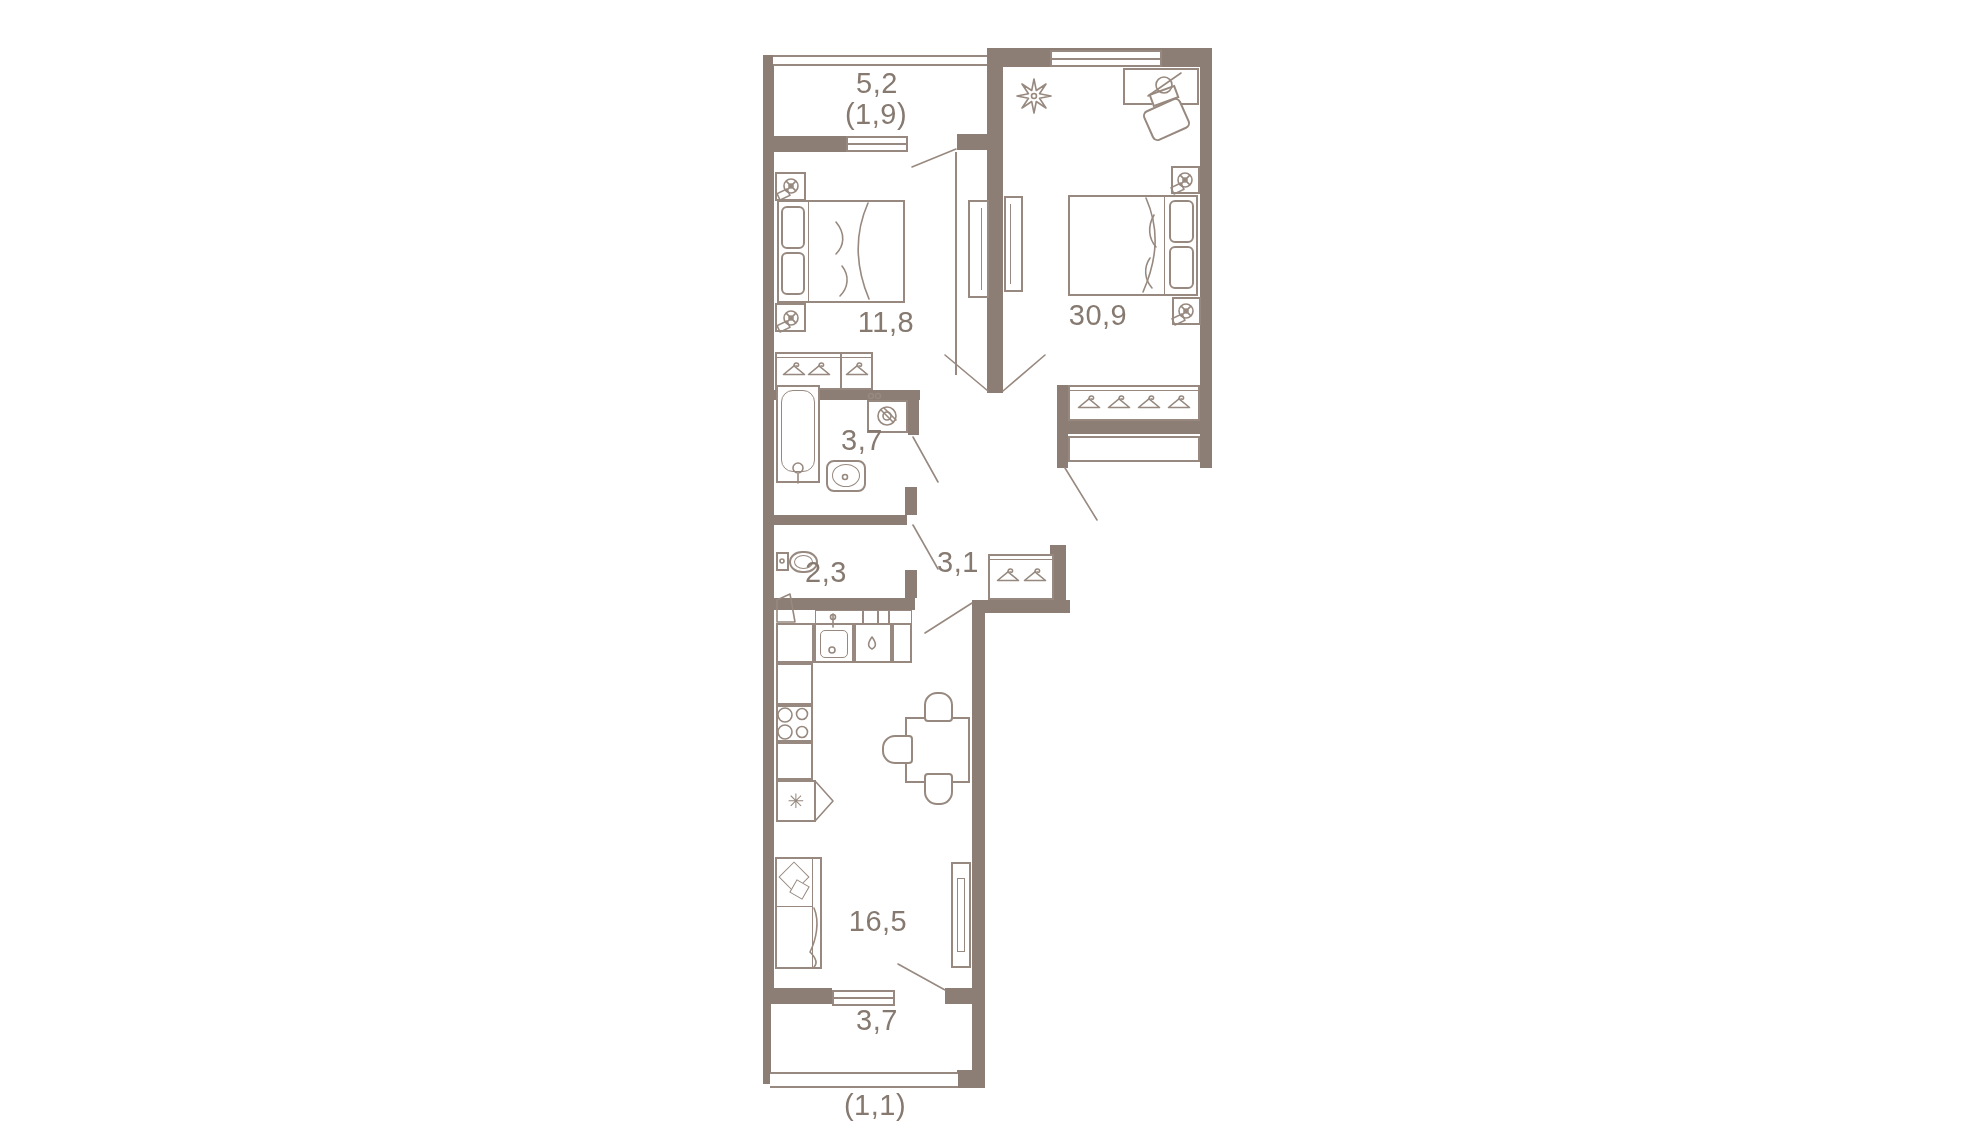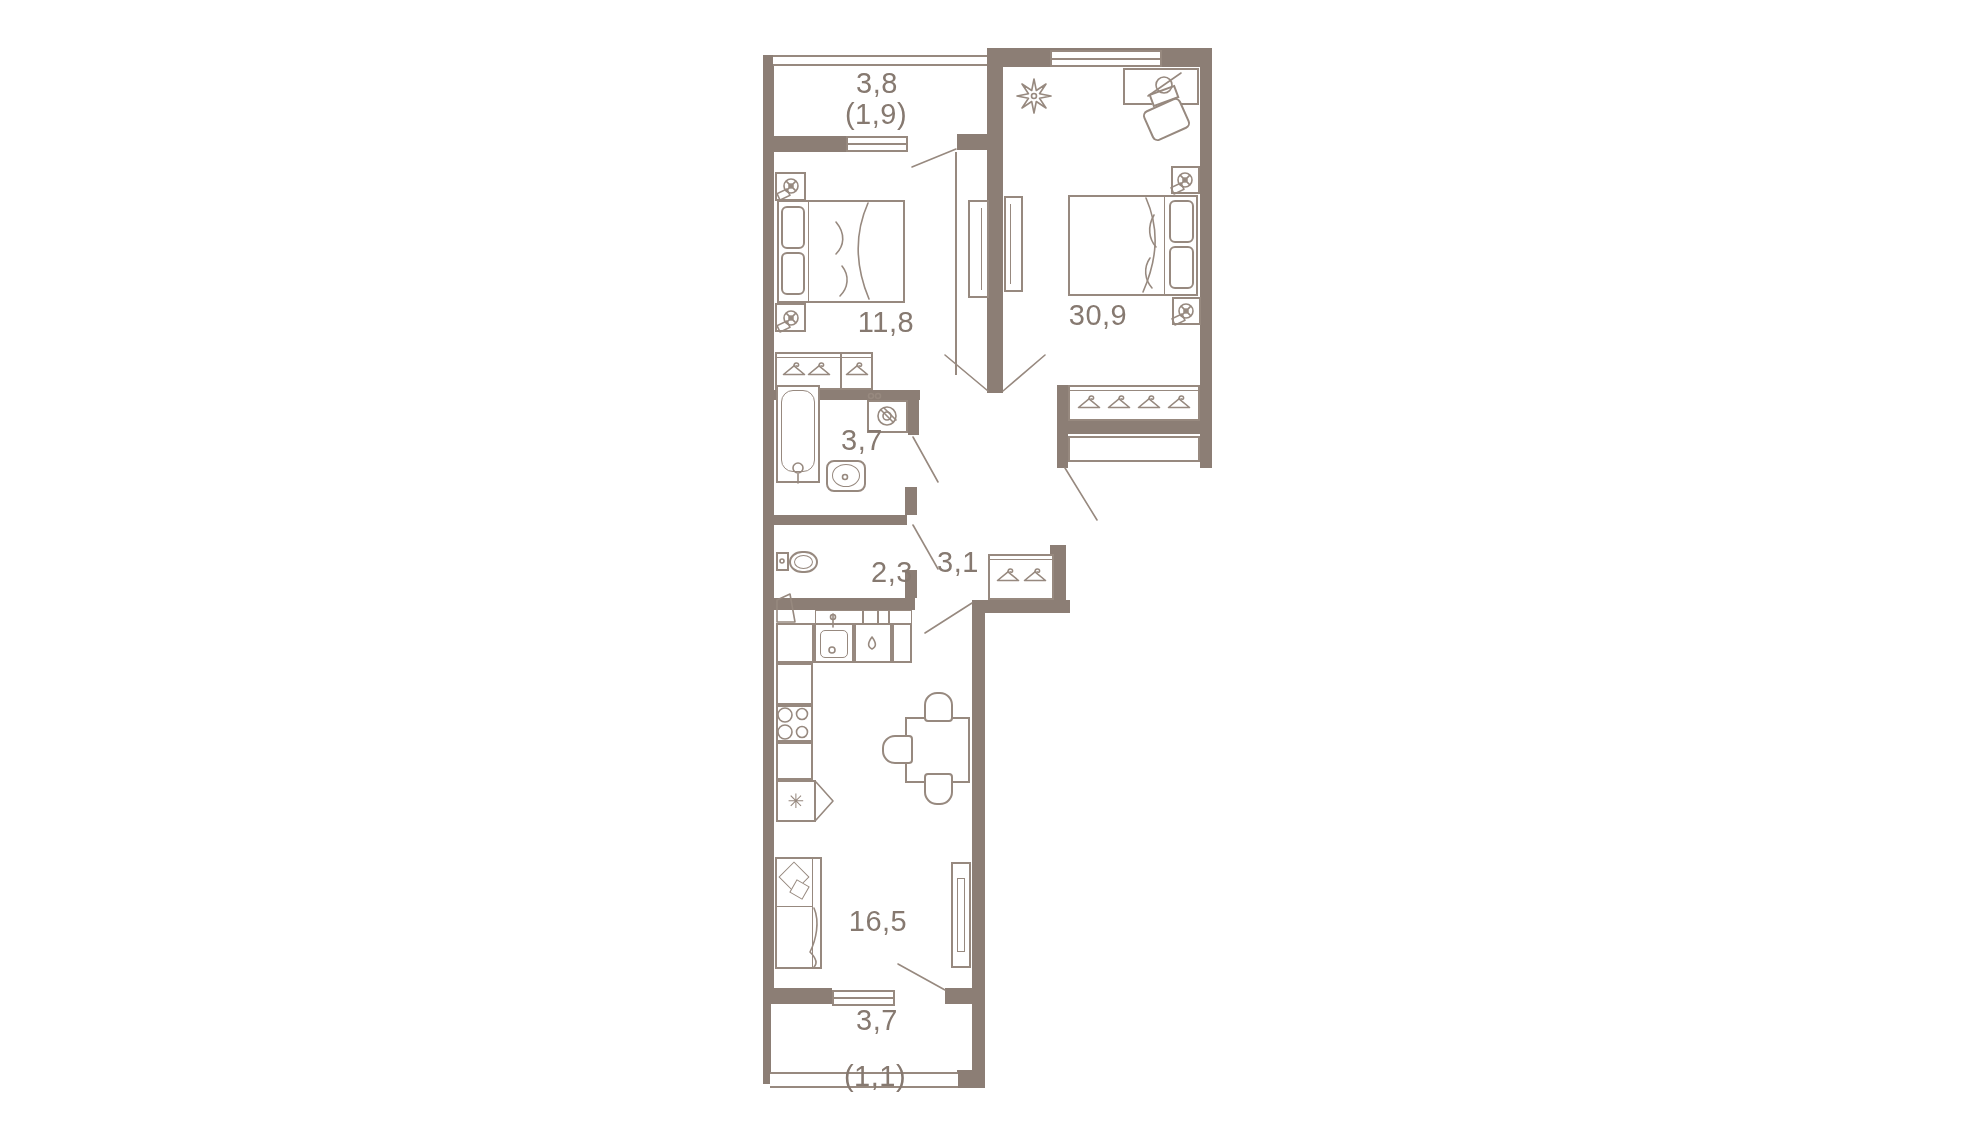--- a/index.html
+++ b/index.html
@@ -198,24 +198,24 @@
     <circle cx="785" cy="715" r="7"></circle>
     <circle cx="802" cy="714" r="5.5"></circle>
     <circle cx="785" cy="732" r="7"></circle>
     <circle cx="802" cy="732" r="5.5"></circle>
 
     <polygon points="777,622 777,600 790,594 795,622"></polygon>
 
     <path d="M814,908 C820,922 816,940 810,952 C816,958 818,963 814,967"></path>
   </svg>
 
-  <div class="lbl" style="left:877px;top:83px;">3,8</div>
+  <div class="lbl" style="left:877px;top:83px;">5,2</div>
   <div class="lbl" style="left:876px;top:114px;">(1,9)</div>
   <div class="lbl" style="left:886px;top:322px;text-align:right;">11,8</div>
   <div class="lbl" style="left:1098px;top:315px;">30,9</div>
   <div class="lbl" style="left:862px;top:440px;">3,7</div>
-  <div class="lbl" style="left:892px;top:572px;">2,3</div>
+  <div class="lbl" style="left:826px;top:572px;">2,3</div>
   <div class="lbl" style="left:958px;top:562px;">3,1</div>
   <div class="lbl" style="left:878px;top:877px;margin-top:44px;">16,5</div>
   <div class="lbl" style="left:877px;top:1020px;">3,7</div>
-  <div class="lbl" style="left:875px;top:1076px;">(1,1)</div>
+  <div class="lbl" style="left:875px;top:1105px;">(1,1)</div>
 
 </div>
 
 </body></html>

